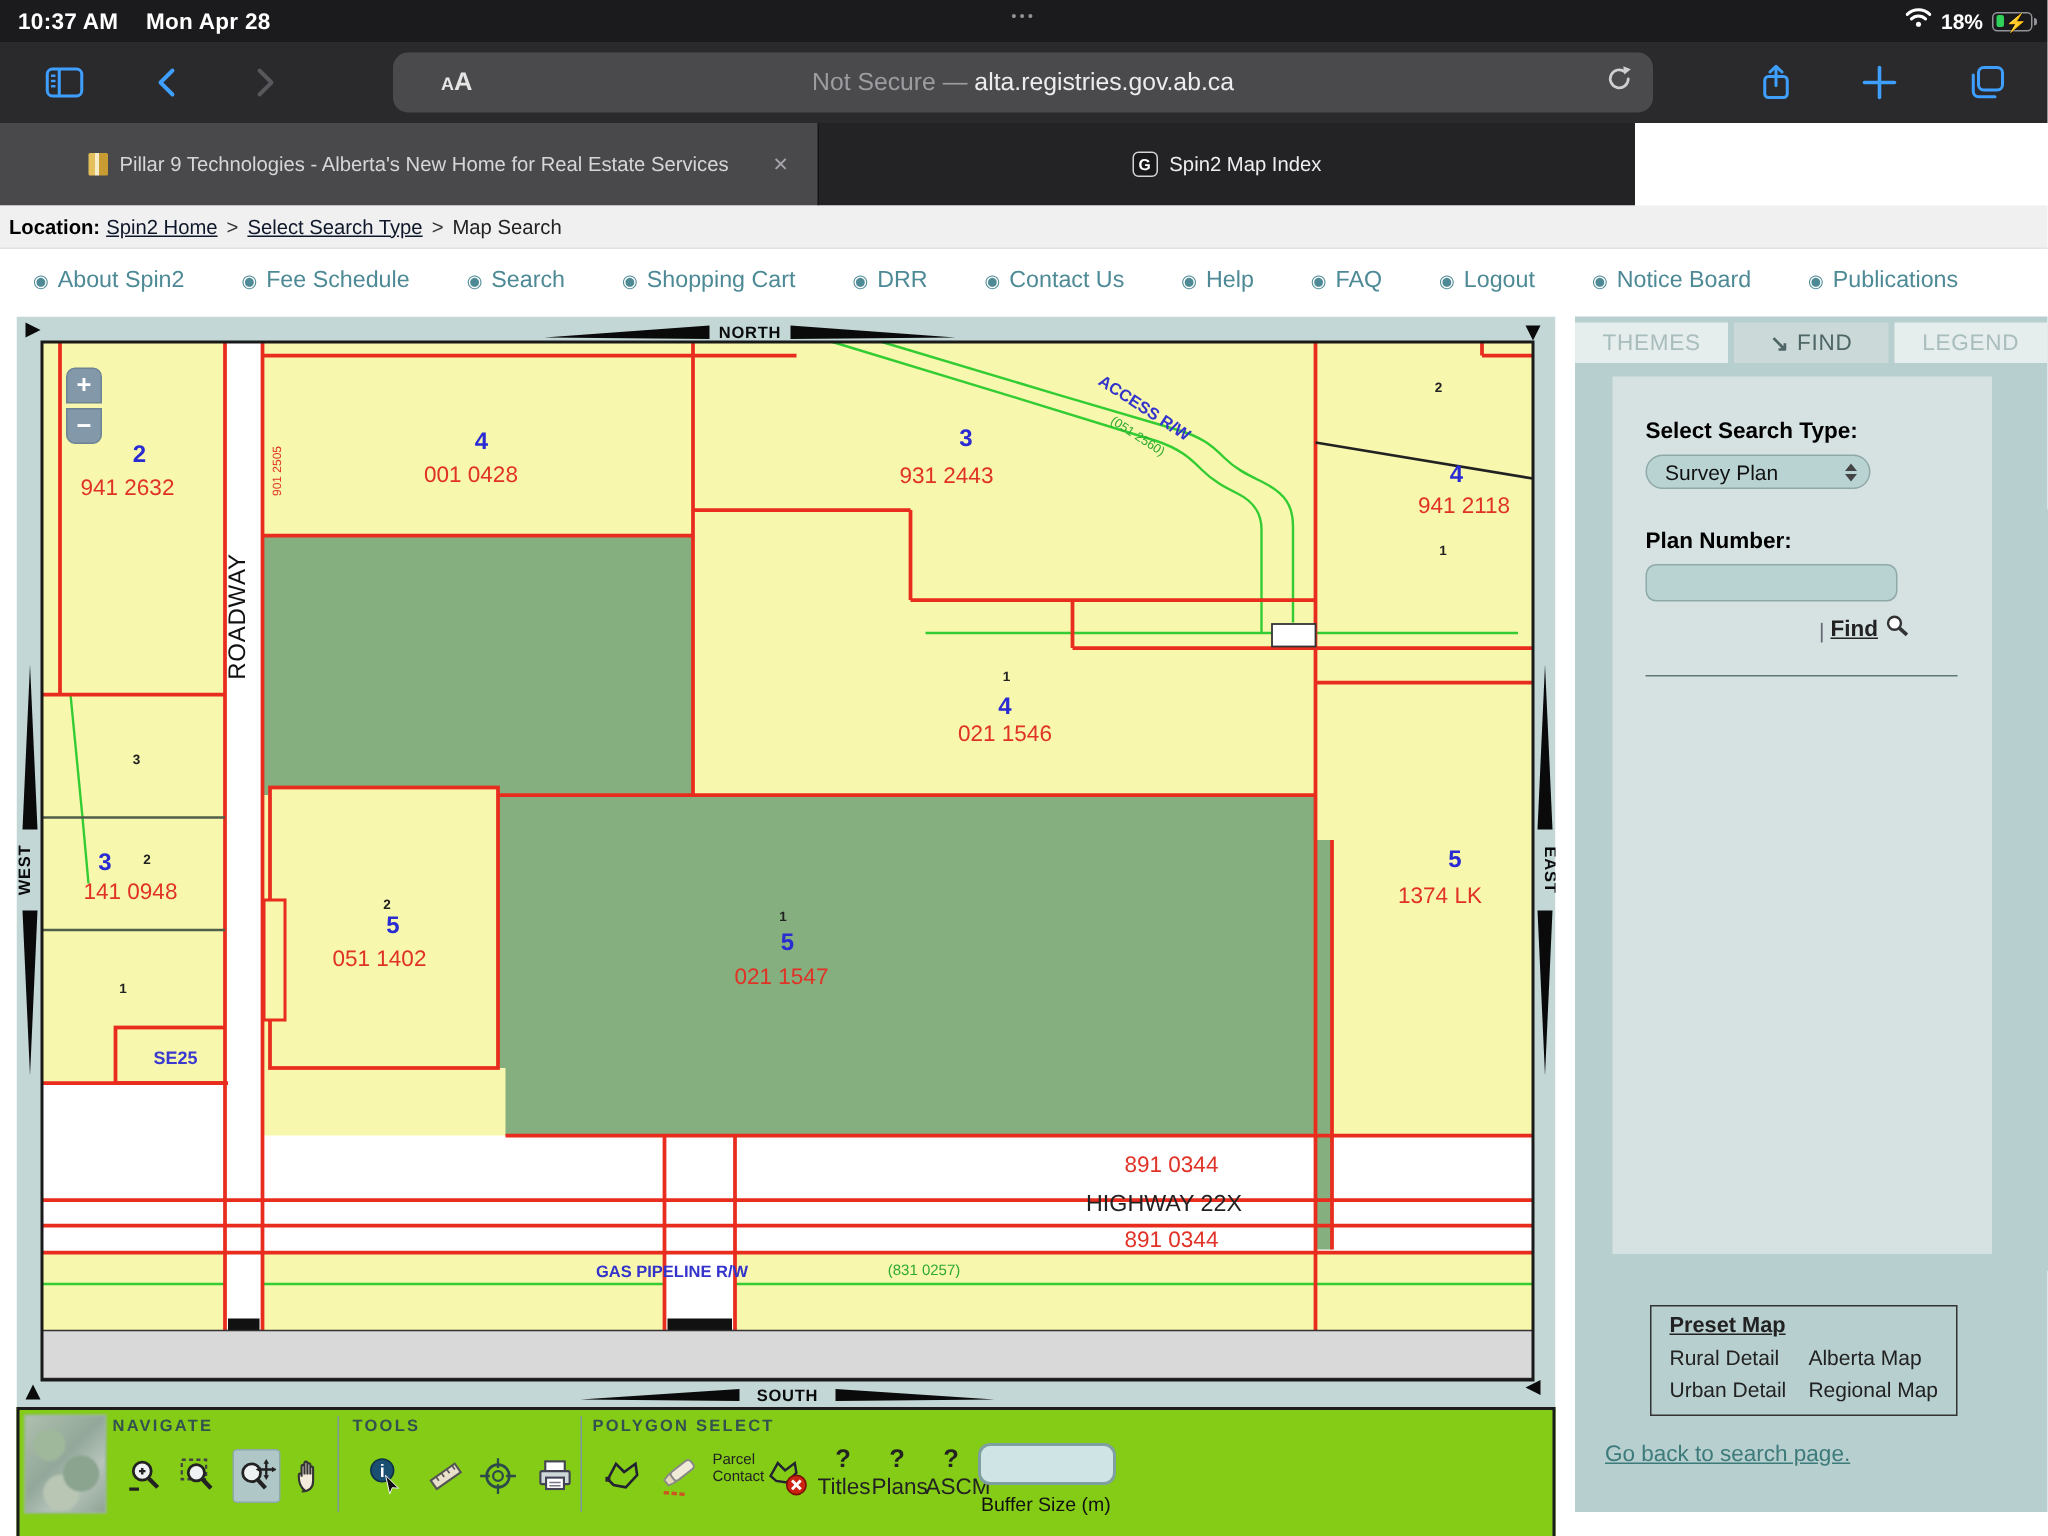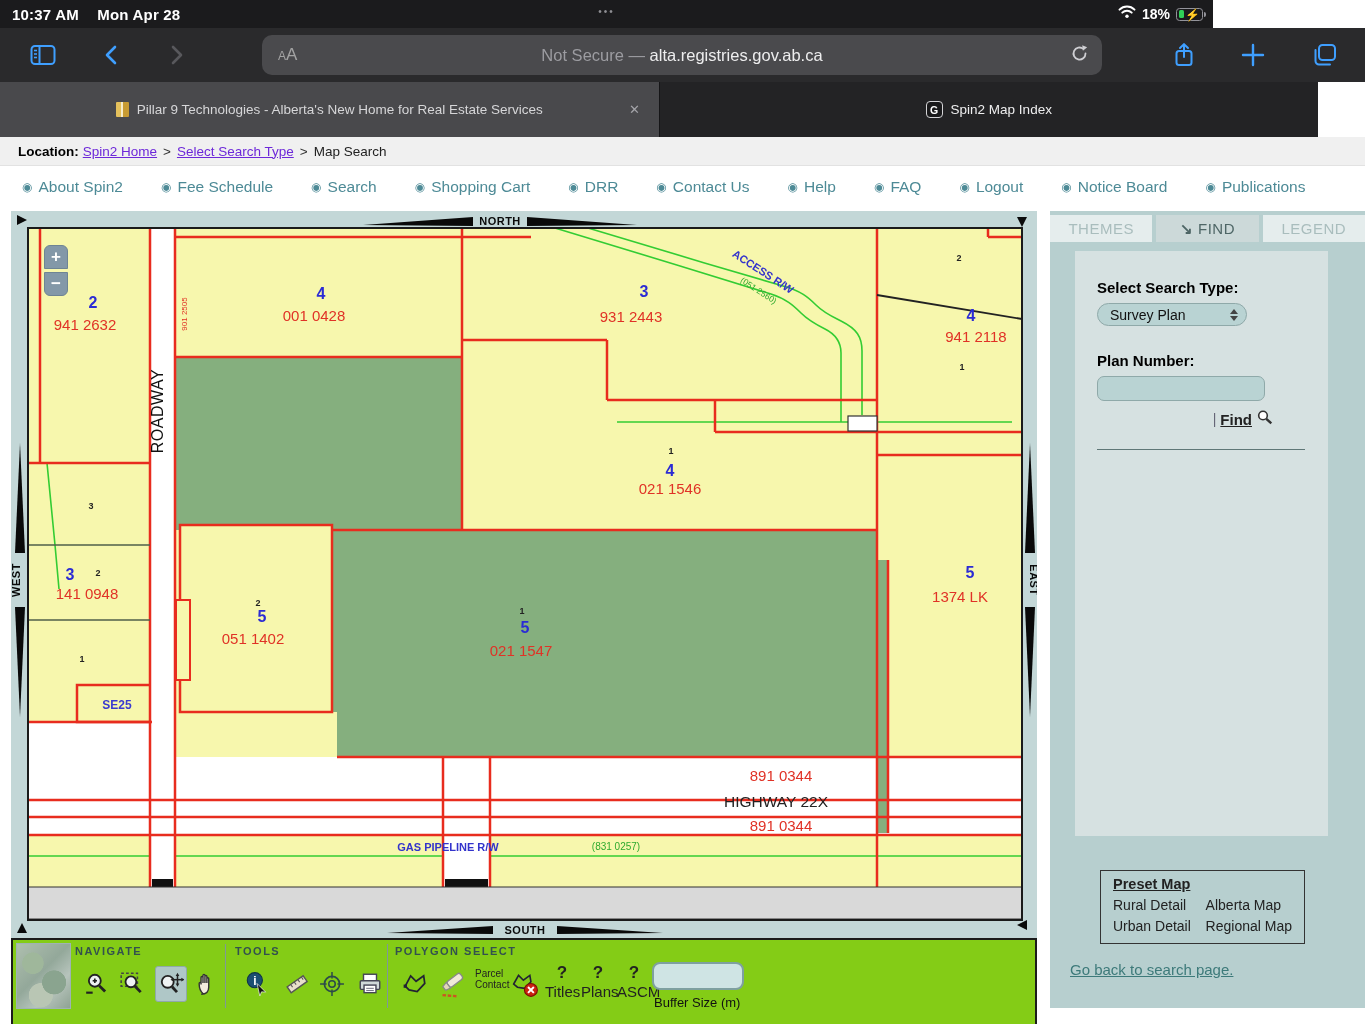--- a/index.html
+++ b/index.html
@@ -1,20 +1,20 @@
 <!DOCTYPE html>
 <html><head>
 <meta charset="utf-8">
 <style>
   * { margin:0; padding:0; box-sizing:border-box; }
   html,body { width:1365px; height:1024px; overflow:hidden; background:#fff;
     font-family:"Liberation Sans", sans-serif; }
 
   
-  #statusbar { position:absolute; left:0; top:0; width:1213px; height:28px; background:#1b1b1d;
+  #statusbar { position:absolute; left:0; top:0; width:1365px; height:28px; background:#1b1b1d;
     color:#fff; display:flex; align-items:center; }
   #statusbar .left { margin-left:12px; font-size:15px; font-weight:700; letter-spacing:.2px; }
   #statusbar .left .date { font-weight:600; margin-left:14px; }
   #statusbar .dots { position:absolute; left:50%; transform:translateX(-50%); color:#8e8e93;
     font-size:10px; letter-spacing:2px; top:6px; }
   #statusbar .right { position:absolute; right:10px; top:0; height:28px; display:flex; align-items:center; gap:6px; }
   #statusbar .pct { font-size:14px; font-weight:600; }
   .battery { position:relative; width:27px; height:13px; border:1px solid #93939a; border-radius:3.5px; }
   .battery .cap { position:absolute; right:-4px; top:3.5px; width:2.5px; height:5px; background:#93939a; border-radius:0 2px 2px 0; }
   .battery .fill { position:absolute; left:1.5px; top:1.5px; bottom:1.5px; width:5px; background:#30d158; border-radius:1.5px; }
@@ -23,45 +23,45 @@
 
   
   #navbar { position:absolute; left:0; top:28px; width:1365px; height:54px; background:#2a2a2c;
     display:flex; align-items:center; }
   .navicon { display:flex; align-items:center; justify-content:center; }
   #sidebar-btn { margin-left:30px; }
   #back-btn { margin-left:45px; }
   #fwd-btn { margin-left:42px; }
   #urlbar { position:absolute; left:262px; top:7px; width:840px; height:40px; background:#4a4a4d;
     border-radius:10px; display:flex; align-items:center; color:#ededee; }
-  #urlbar .aa { margin-left:16px; color:#a3a3a3; }
+  #urlbar .aa { margin-left:32px; color:#e5e5e5;font-weight:bold; }
   #urlbar .aa .a1 { font-size:12px; } #urlbar .aa .a2 { font-size:17px; }
   #urlbar .urltext { position:absolute; left:0; right:0; text-align:center; font-size:16.5px; }
   #urlbar .urltext .sec { color:#9c9ca1; }
   #urlbar .reload { position:absolute; right:13px; }
   #nav-right { position:absolute; right:28px; display:flex; gap:46px; align-items:center; }
 
   
-  #tabbar { position:absolute; left:0; top:82px; width:1318px; height:55px; display:flex; background:#f9a8d4; }
+  #tabbar { position:absolute; left:0; top:82px; width:1090px; height:55px; display:flex; background:#f9a8d4; }
   .tab { position:relative; flex:1; display:flex; align-items:center; justify-content:center; gap:8px;
     font-size:13.5px; }
   #tab1 { background:#49494c; color:#d6d6d8; border-right:1px solid #151517; }
   #tab2 { background:#232325; color:#eeeeef; }
   .fav1 { width:13px; height:15px; background:linear-gradient(90deg,#e4c05c 0 35%,#f7ecca 35% 55%,#c89b33 55%);
     border-radius:1px; }
   .fav2 { width:17px; height:17px; border:1.5px solid #d4d4d7; border-radius:4px; background:#19191b;
     color:#fff; font-size:10.5px; font-weight:700; display:flex; align-items:center; justify-content:center; }
   .tabclose { position:absolute; right:14px; top:50%; transform:translateY(-50%); color:#a5a5aa;
     font-size:13px; width:20px; height:20px; display:flex; align-items:center; justify-content:center; }
 
   
   #locbar { position:absolute; left:0; top:137px; width:1365px; height:29px; background:#f0f0f0;
     display:flex; align-items:center; font-size:13.5px; color:#222; border-bottom:1px solid #e2e2e2; }
-  #locbar .lab { font-weight:700; margin-left:18px; color:#000; }
-  #locbar a { color:#6d28d9; text-decoration:underline; margin:0 4px; }
+  #locbar .lab { font-weight:700; margin-left:6px; color:#000; }
+  #locbar a { color:#0f172a; text-decoration:underline; margin:0 4px; }
   #locbar .sep { color:#333; margin:0 2px; }
   #locbar .cur { margin-left:4px; color:#222;text-align:center; }
   #locbar .right { position:absolute; right:8px; display:flex; align-items:baseline; gap:10px; }
   #locbar .ver { color:#9a9a9a; font-size:13.5px; }
   #locbar .spin2logo { font-family:"DejaVu Serif", serif; font-style:italic; font-weight:700;
     font-size:19px; color:#c3c3c3; letter-spacing:-1px; }
   #locbar .spin2sub { font-size:8px; color:#c9c9c9; letter-spacing:1px; }
 
   
   #menubar { position:absolute; left:0; top:166px; width:1365px; height:42px; background:#fff;

